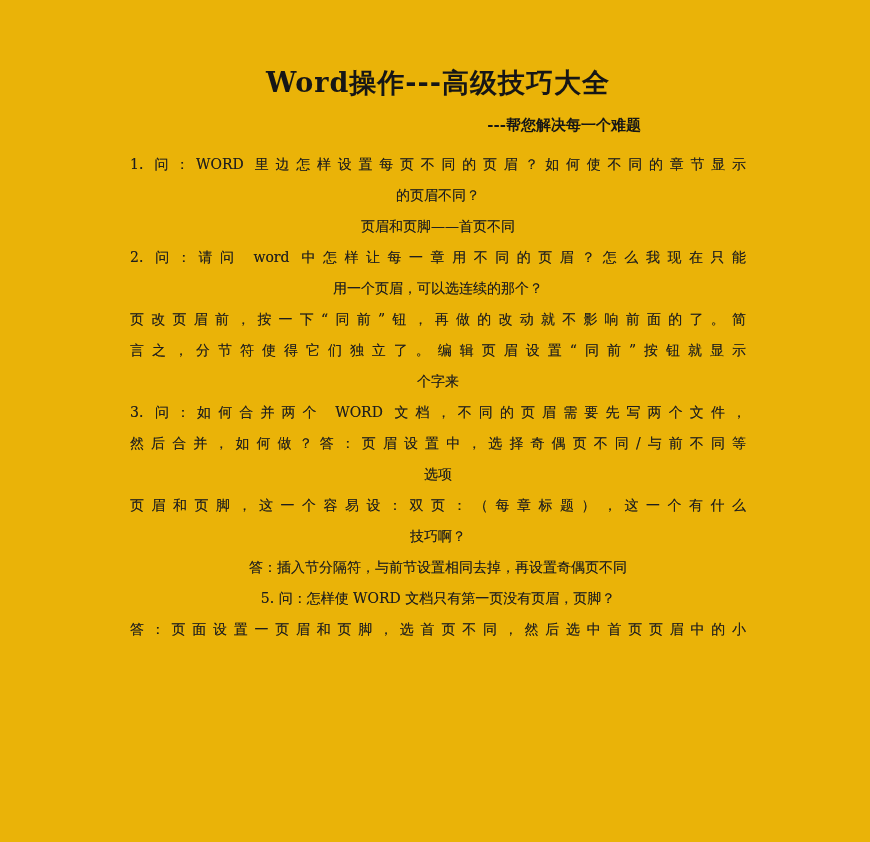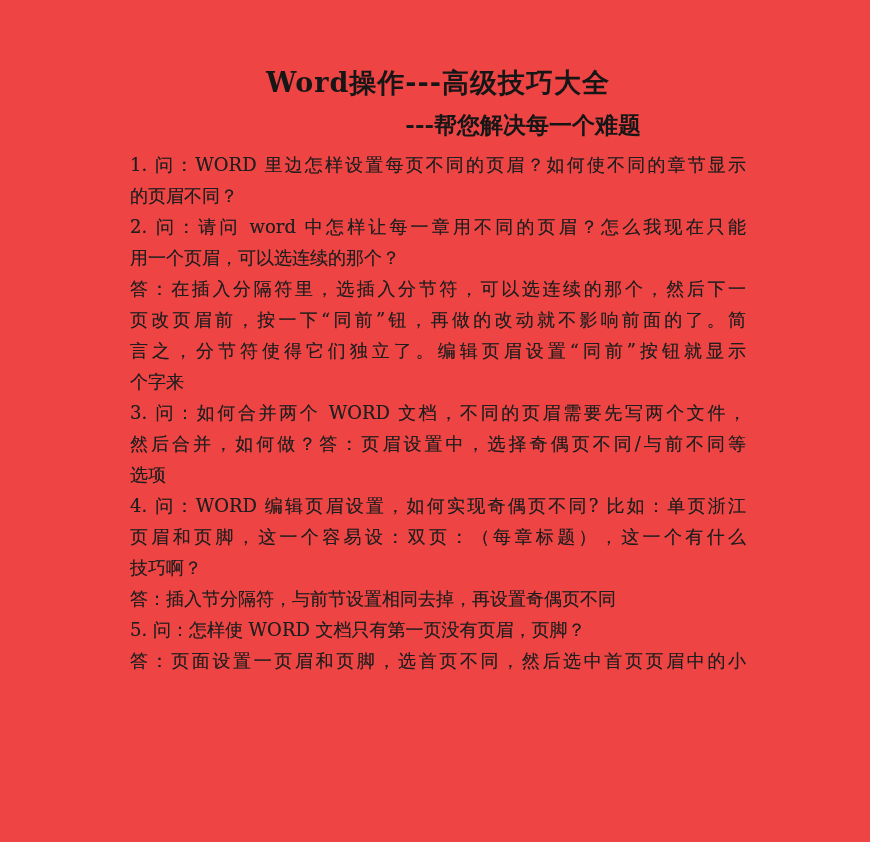--- a/index.html
+++ b/index.html
@@ -4,21 +4,21 @@
 <style>
   html, body {
     margin: 0;
     padding: 0;
     background: #ffffff;
   }
   .page {
     position: relative;
     width: 870px;
     height: 842px;
-    background: #ef4444;
+    background: #eab308;
     overflow: hidden;
     font-family: "DejaVu Serif", "Liberation Serif", serif;
     color: #1e1e1e;
   }
   .column {
     position: absolute;
     left: 130px;
     top: 66px;
     width: 616px;
   }
@@ -26,66 +26,65 @@
     margin: 0;
     font-size: 27px;
     line-height: 34px;
     font-weight: bold;
     text-align: center;
     letter-spacing: 1px;
     color: #161616;
   }
   .doc-subtitle {
     margin: 14px 0 0 0;
-    font-size: 23px;
+    font-size: 15px;
     line-height: 22px;
     font-weight: bold;
     text-align: right;
     padding-right: 105px;
     color: #161616;
   }
   .doc-body {
     margin-top: 13px;
-    font-size: 18px;
+    font-size: 14px;
     color: #1e1e1e;
   }
   .line {
     height: 31px;
     line-height: 31px;
     white-space: nowrap;
-    text-align: left;
+    text-align: center;
     
     text-shadow: 0 0 0.5px rgba(30,30,30,0.55);
   }
   .line.just {
     white-space: normal;
     text-align: justify;
     text-align-last: justify;
   }
 </style>
 </head>
 <body>
 
 <div class="page">
   <div class="column">
     <h1 class="doc-title">Word操作---高级技巧大全</h1>
     <div class="doc-subtitle">---帮您解决每一个难题</div>
     <div class="doc-body">
         <div class="line just">1. 问：WORD 里边怎样设置每页不同的页眉？如何使不同的章节显示</div>
         <div class="line">的页眉不同？</div>
+        <div class="line">页眉和页脚——首页不同</div>
         <div class="line just">2. 问：请问 word 中怎样让每一章用不同的页眉？怎么我现在只能</div>
         <div class="line">用一个页眉，可以选连续的那个？</div>
-        <div class="line just">答：在插入分隔符里，选插入分节符，可以选连续的那个，然后下一</div>
         <div class="line just">页改页眉前，按一下“同前”钮，再做的改动就不影响前面的了。简</div>
         <div class="line just">言之，分节符使得它们独立了。编辑页眉设置“同前”按钮就显示</div>
         <div class="line">个字来</div>
         <div class="line just">3. 问：如何合并两个 WORD 文档，不同的页眉需要先写两个文件，</div>
         <div class="line just">然后合并，如何做？答：页眉设置中，选择奇偶页不同/与前不同等</div>
         <div class="line">选项</div>
-        <div class="line just">4. 问：WORD 编辑页眉设置，如何实现奇偶页不同? 比如：单页浙江</div>
         <div class="line just">页眉和页脚，这一个容易设：双页：（每章标题），这一个有什么</div>
         <div class="line">技巧啊？</div>
         <div class="line">答：插入节分隔符，与前节设置相同去掉，再设置奇偶页不同</div>
         <div class="line">5. 问：怎样使 WORD 文档只有第一页没有页眉，页脚？</div>
         <div class="line just">答：页面设置一页眉和页脚，选首页不同，然后选中首页页眉中的小</div>
       </div>
   </div>
 </div>
 
 </body></html>

